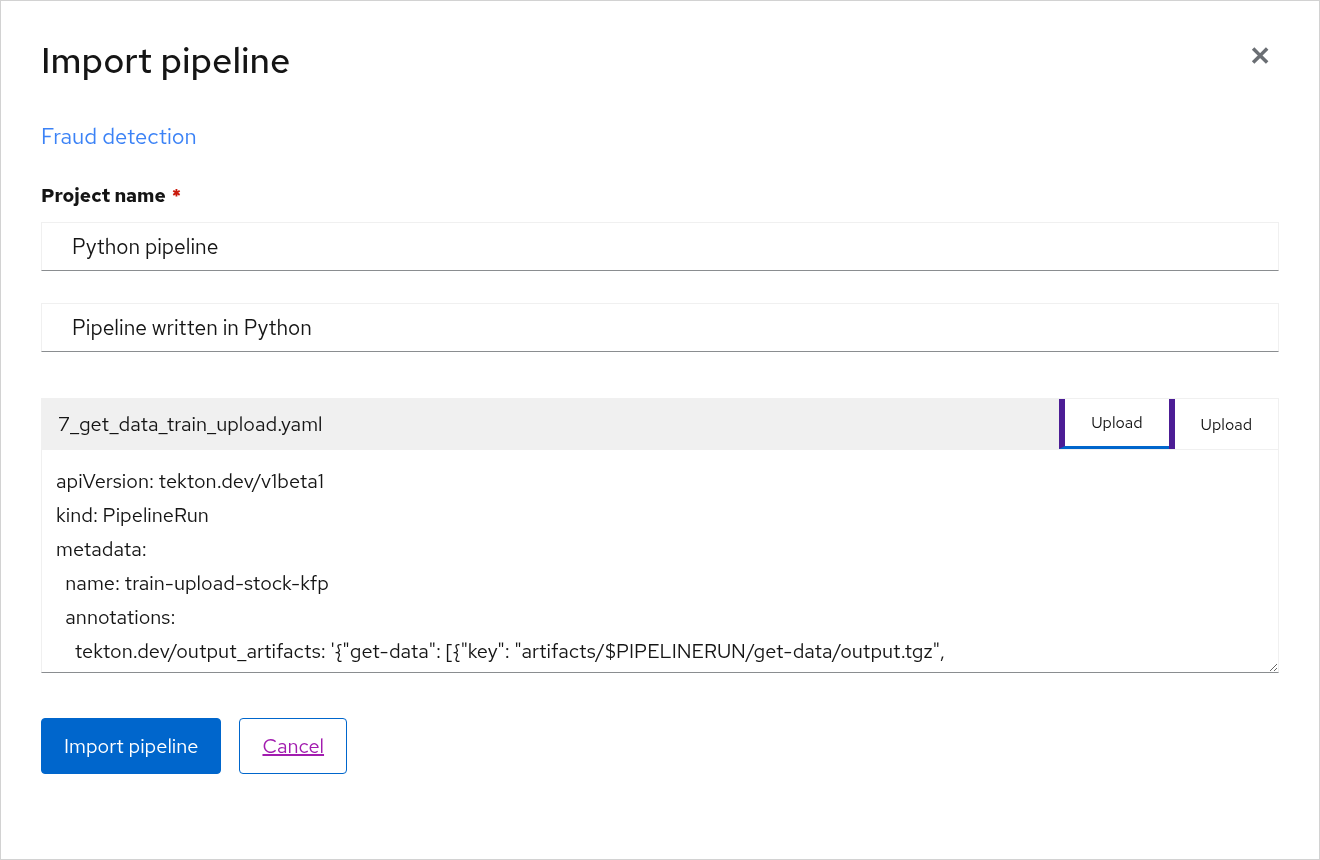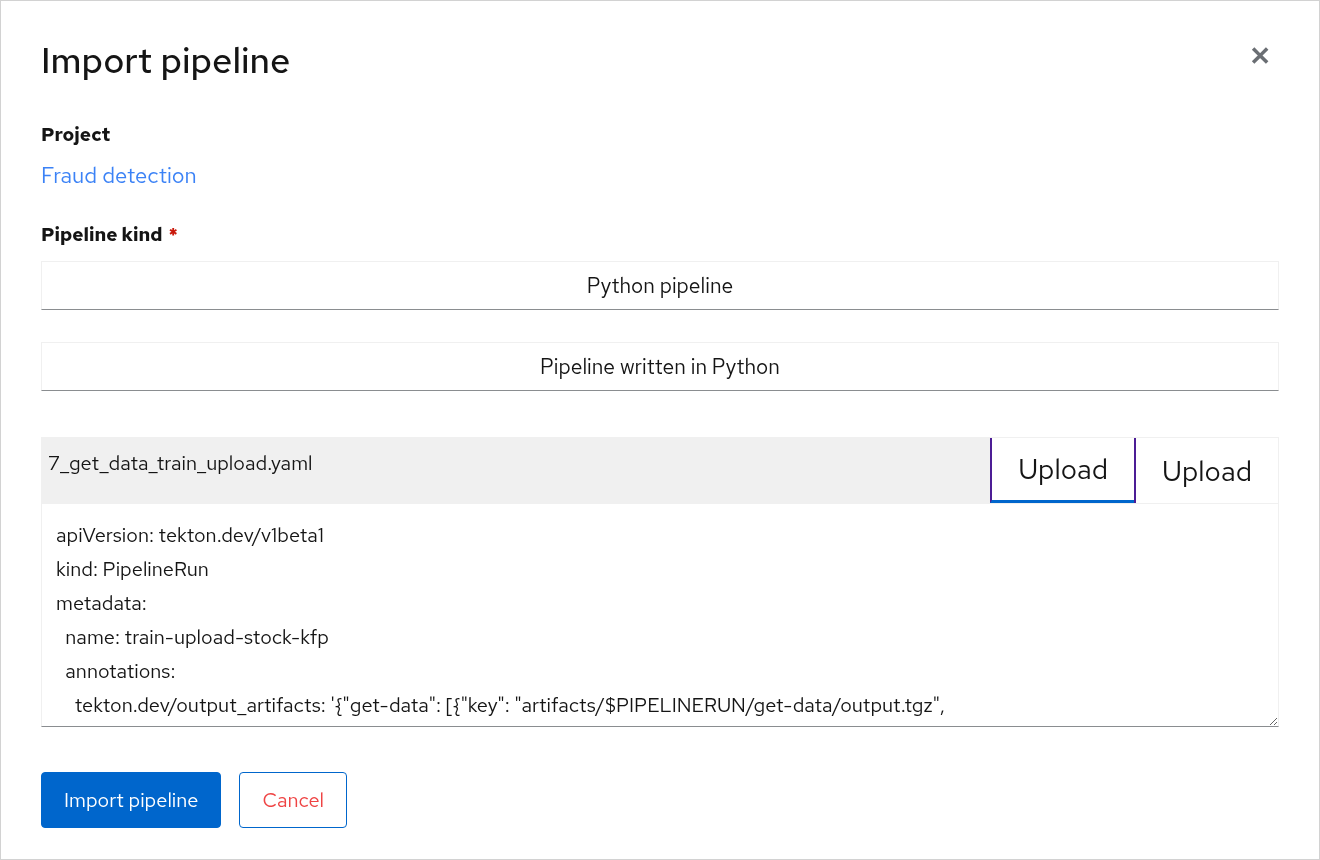--- a/index.html
+++ b/index.html
@@ -64,42 +64,41 @@
     }
     .text-input {
       width: 100%;
       padding: 10px 30px;
       font-size: 21px;
       border: 1px solid #f0f0f0;
       border-bottom: 1px solid #8a8d90;
       background: #fff;
       font-family: inherit;
       color: #151515;
-      text-align: center;
     }
     .file-row {
       display: flex;
       width: 100%;
       border: 1px solid #f0f0f0;
       margin-bottom: 0;
     }
     .file-name {
       flex: 1;
-      padding: 12px 6px;
+      padding: 12px 16px;
       font-size: 20px;
       background: #f0f0f0;
       color: #151515;
       border: none;
     }
     .file-btn {
       background: #fff;
       border: none;
-      border-left: 2px solid #4c1d95;
+      border-left: 6px solid #4c1d95;
       padding: 12px 26px;
-      font-size: 28px;
+      font-size: 16px;
       cursor: pointer;
       color: #151515;
       font-family: inherit;
     }
     .file-btn.upload {
       border-bottom: 3px solid #0066cc;
     }
     .yaml-area {
       width: 100%;
       height: 223px;
@@ -128,46 +127,46 @@
       font-family: inherit;
       border: 1px solid transparent;
     }
     .btn-primary {
       background: #0066cc;
       color: #fff;
       border-color: #0066cc;
     }
     .btn-secondary {
       background: #fff;
-      color: #ef4444;
+      color: #a21caf;
       border-color: #0066cc;
+      text-decoration: underline;
     }
     .file-group {
       margin-top: 46px;
     }
   </style>
 </head>
 <body>
 
 <div class="modal">
   <div class="modal-header">
     <h1 class="modal-title">Import pipeline</h1>
     <button class="close-btn">
       <span>✕</span>
     </button>
   </div>
 
   <div class="form-group">
-    <label class="form-label">Project</label>
     <div class="static-value">Fraud detection</div>
   </div>
 
   <div class="form-group">
     <label class="form-label">
-      <span>Pipeline kind</span><span class="required">*</span>
+      <span>Project name</span><span class="required">*</span>
     </label>
     <input type="text" class="text-input" value="Python pipeline" style="">
   </div>
 
   <div class="form-group">
     <input type="text" class="text-input" value="Pipeline written in Python" style="">
   </div>
 
   <div class="file-group">
     <div class="file-row">

